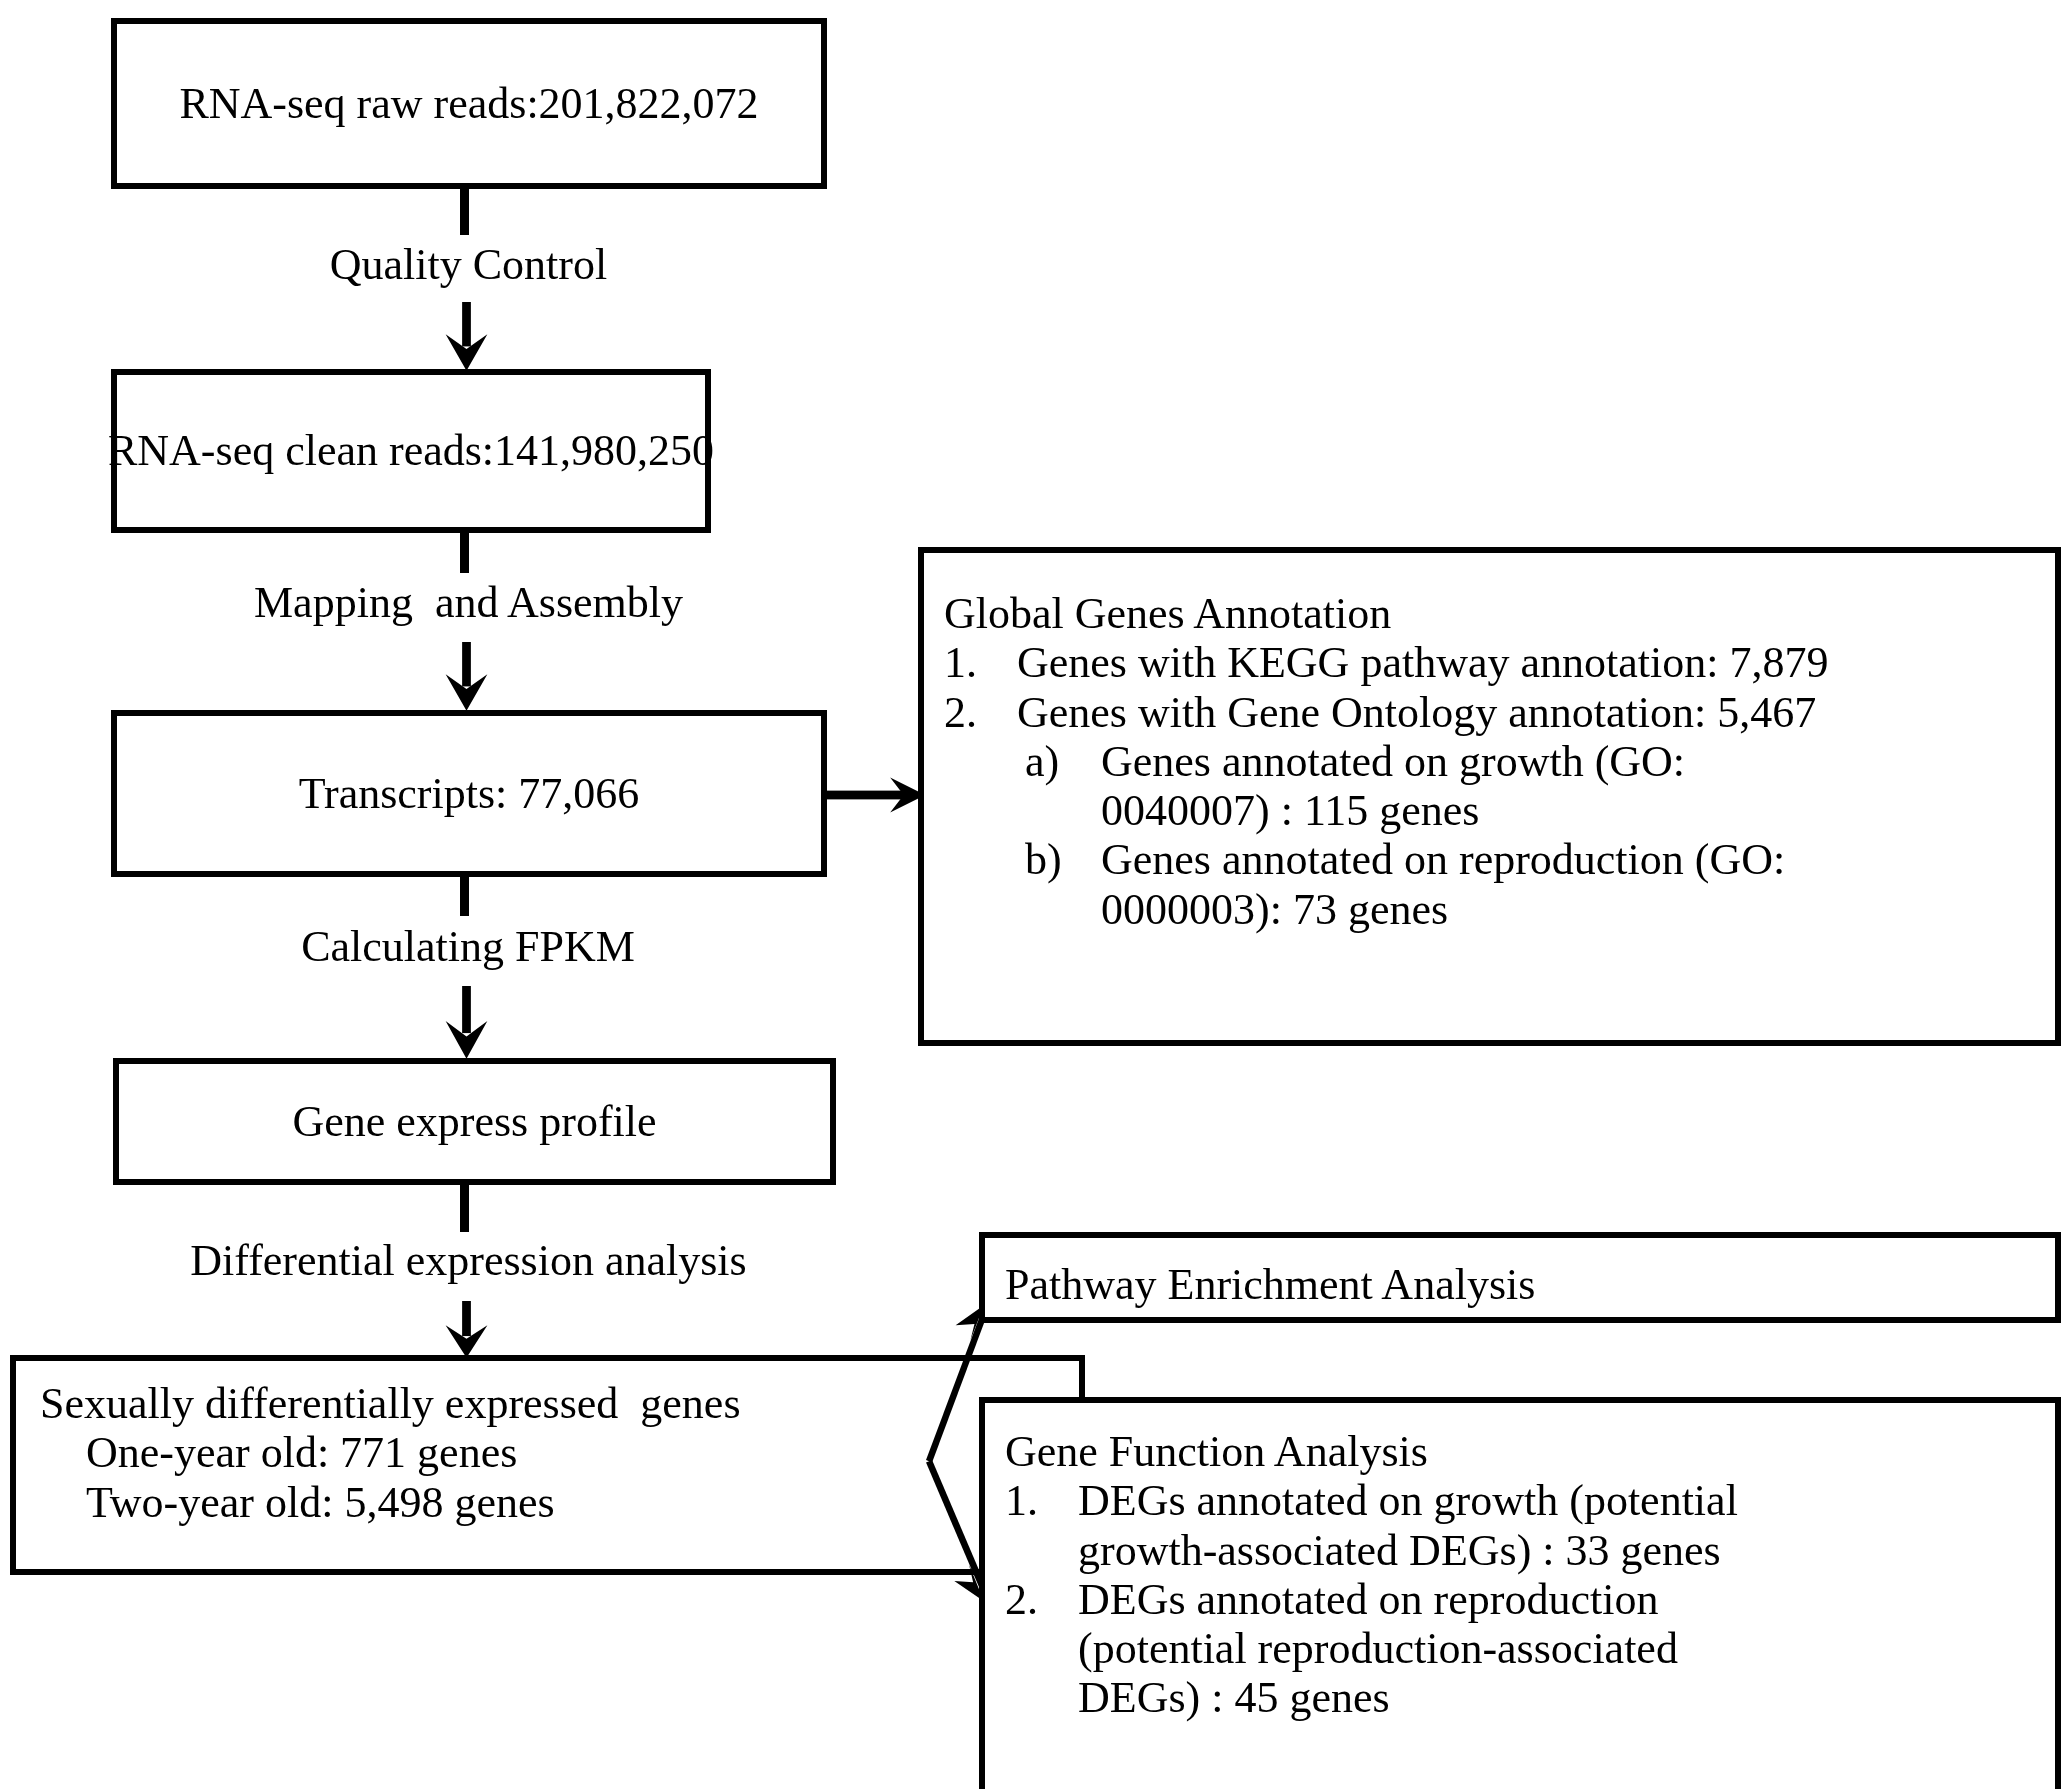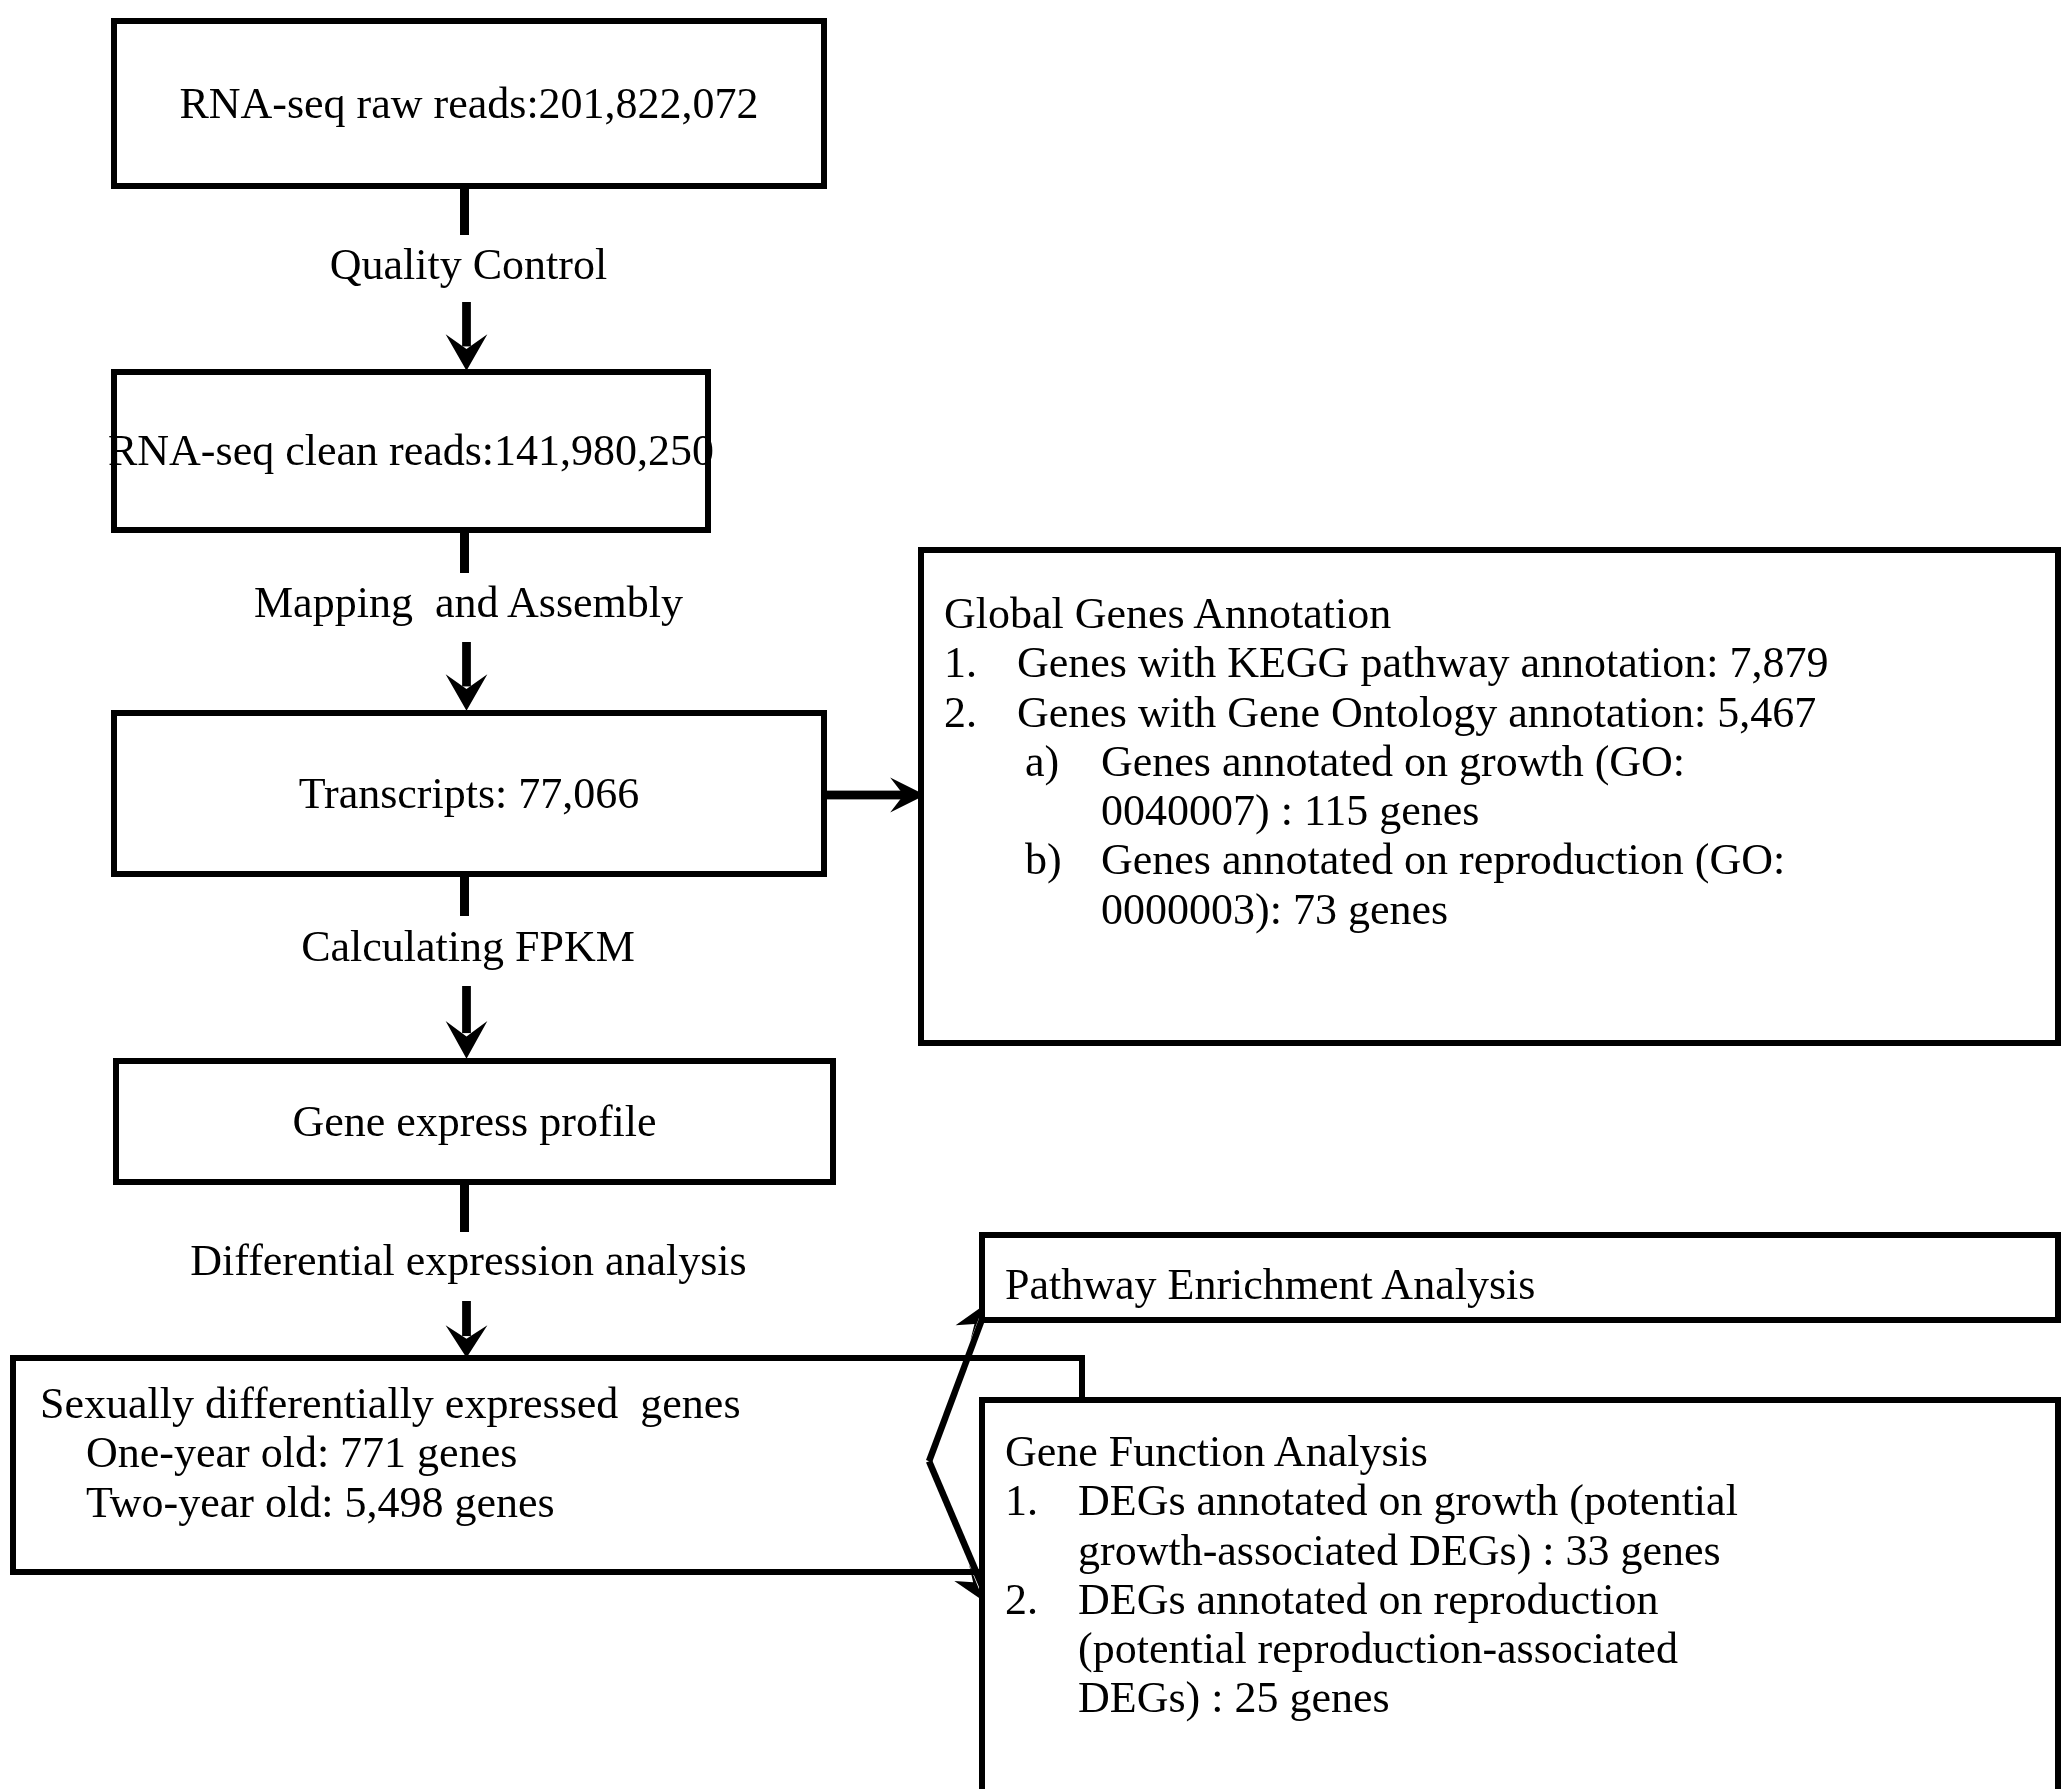--- a/index.html
+++ b/index.html
@@ -197,18 +197,18 @@
     <div class="num-row">
       <div class="num-marker">1.</div>
       <div class="num-text">DEGs annotated on growth (potential
 growth-associated DEGs) : 33 genes</div>
     </div>
 
     <div class="num-row">
       <div class="num-marker">2.</div>
       <div class="num-text">DEGs annotated on reproduction
 (potential reproduction-associated
-DEGs) : 25 genes</div>
+DEGs) : 45 genes</div>
     </div>
   </div>
 
 </div>
 
 
 </body></html>

